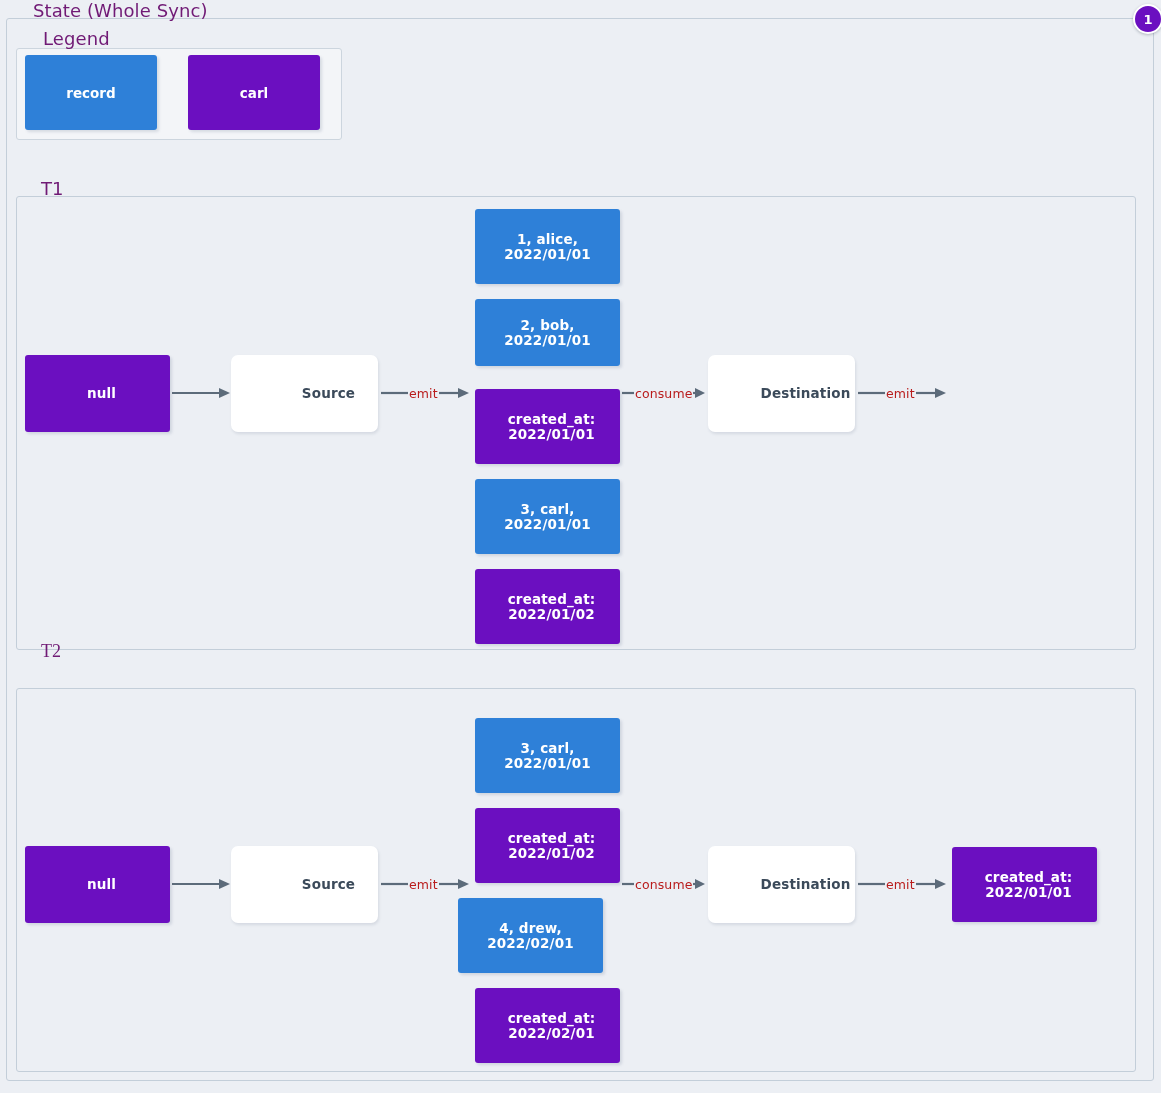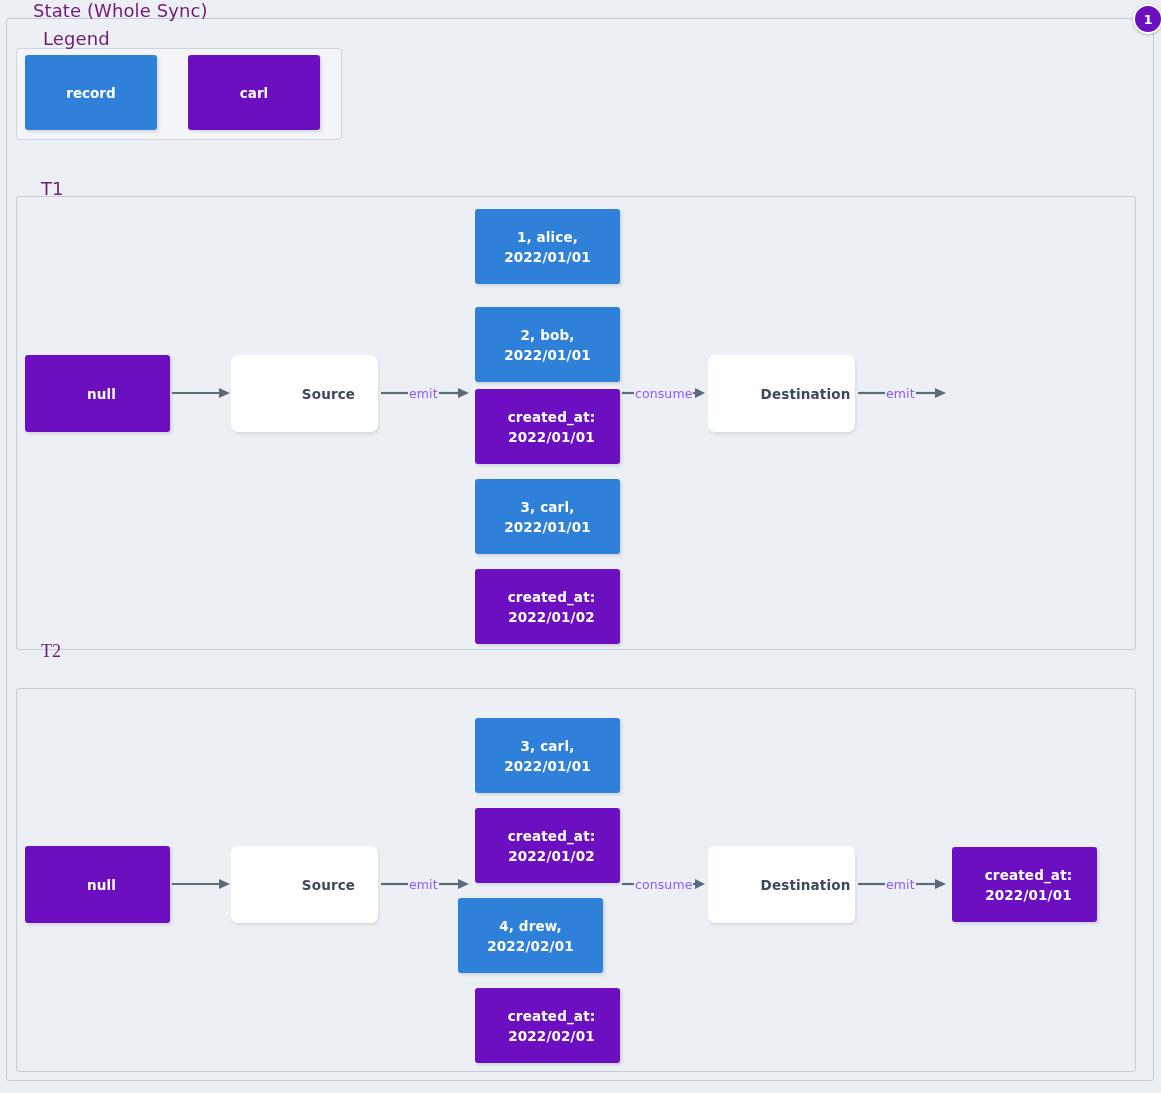--- a/index.html
+++ b/index.html
@@ -51,21 +51,21 @@
 
   
   .node {
     position: absolute;
     box-sizing: border-box;
     display: flex;
     align-items: center;
     justify-content: center;
     text-align: center;
     font-size: 13.5px;
-    line-height: 20px;
+    line-height: 15px;
     border-radius: 3px;
     white-space: pre-line;
     letter-spacing: 0.15px;
   }
   .node.record {
     background: #2e80d8;
     color: #ffffff;
     font-weight: bold;
     box-shadow: 2px 2px 3px rgba(60,80,110,0.16);
   }
@@ -101,21 +101,21 @@
     border-radius: 3px;
     box-shadow: 2px 2px 3px rgba(60,80,110,0.16);
   }
 
   
   .arrow {
     position: absolute;
     height: 26px;
     display: flex;
     align-items: center;
-    color: #8b5cf6;
+    color: #b91c1c;
     font-size: 12.5px;
     white-space: nowrap;
     letter-spacing: 0.1px;
   }
   .arrow svg { display: block; overflow: visible; }
   .arrow .alabel { padding: 0 1px; }
 
   
   #badge {
     position: absolute;
@@ -169,21 +169,21 @@
     <line x1="0" y1="6" x2="27" y2="6" stroke="#5c6b7a" stroke-width="2.2"></line>
   </svg>
   <span class="alabel">emit</span>
   <svg width="30" height="12" viewBox="0 0 30 12">
     <line x1="0" y1="6" x2="20" y2="6" stroke="#5c6b7a" stroke-width="2.2"></line>
     <polygon points="19,1 30,6 19,11" fill="#5c6b7a"></polygon>
   </svg>
 </div>
 
 <div class="node record" style="left:475px; top:209px; width:145px; height:75px;">1, alice, 2022/01/01</div>
-<div class="node record" style="left:475px; top:307px; width:145px; height:75px;">2, bob, 2022/01/01</div>
+<div class="node record" style="left:475px; top:299px; width:145px; height:67px;">2, bob, 2022/01/01</div>
 <div class="node state" style="left:475px; top:389px; width:145px; height:75px;">created_at:
 2022/01/01</div>
 <div class="node record" style="left:475px; top:479px; width:145px; height:75px;">3, carl, 2022/01/01</div>
 <div class="node state" style="left:475px; top:569px; width:145px; height:75px;">created_at:
 2022/01/02</div>
 
 <div class="arrow" style="left:622px; top:380px;">
   <svg width="12" height="12" viewBox="0 0 12 12">
     <line x1="0" y1="6" x2="12" y2="6" stroke="#5c6b7a" stroke-width="2.2"></line>
   </svg>

